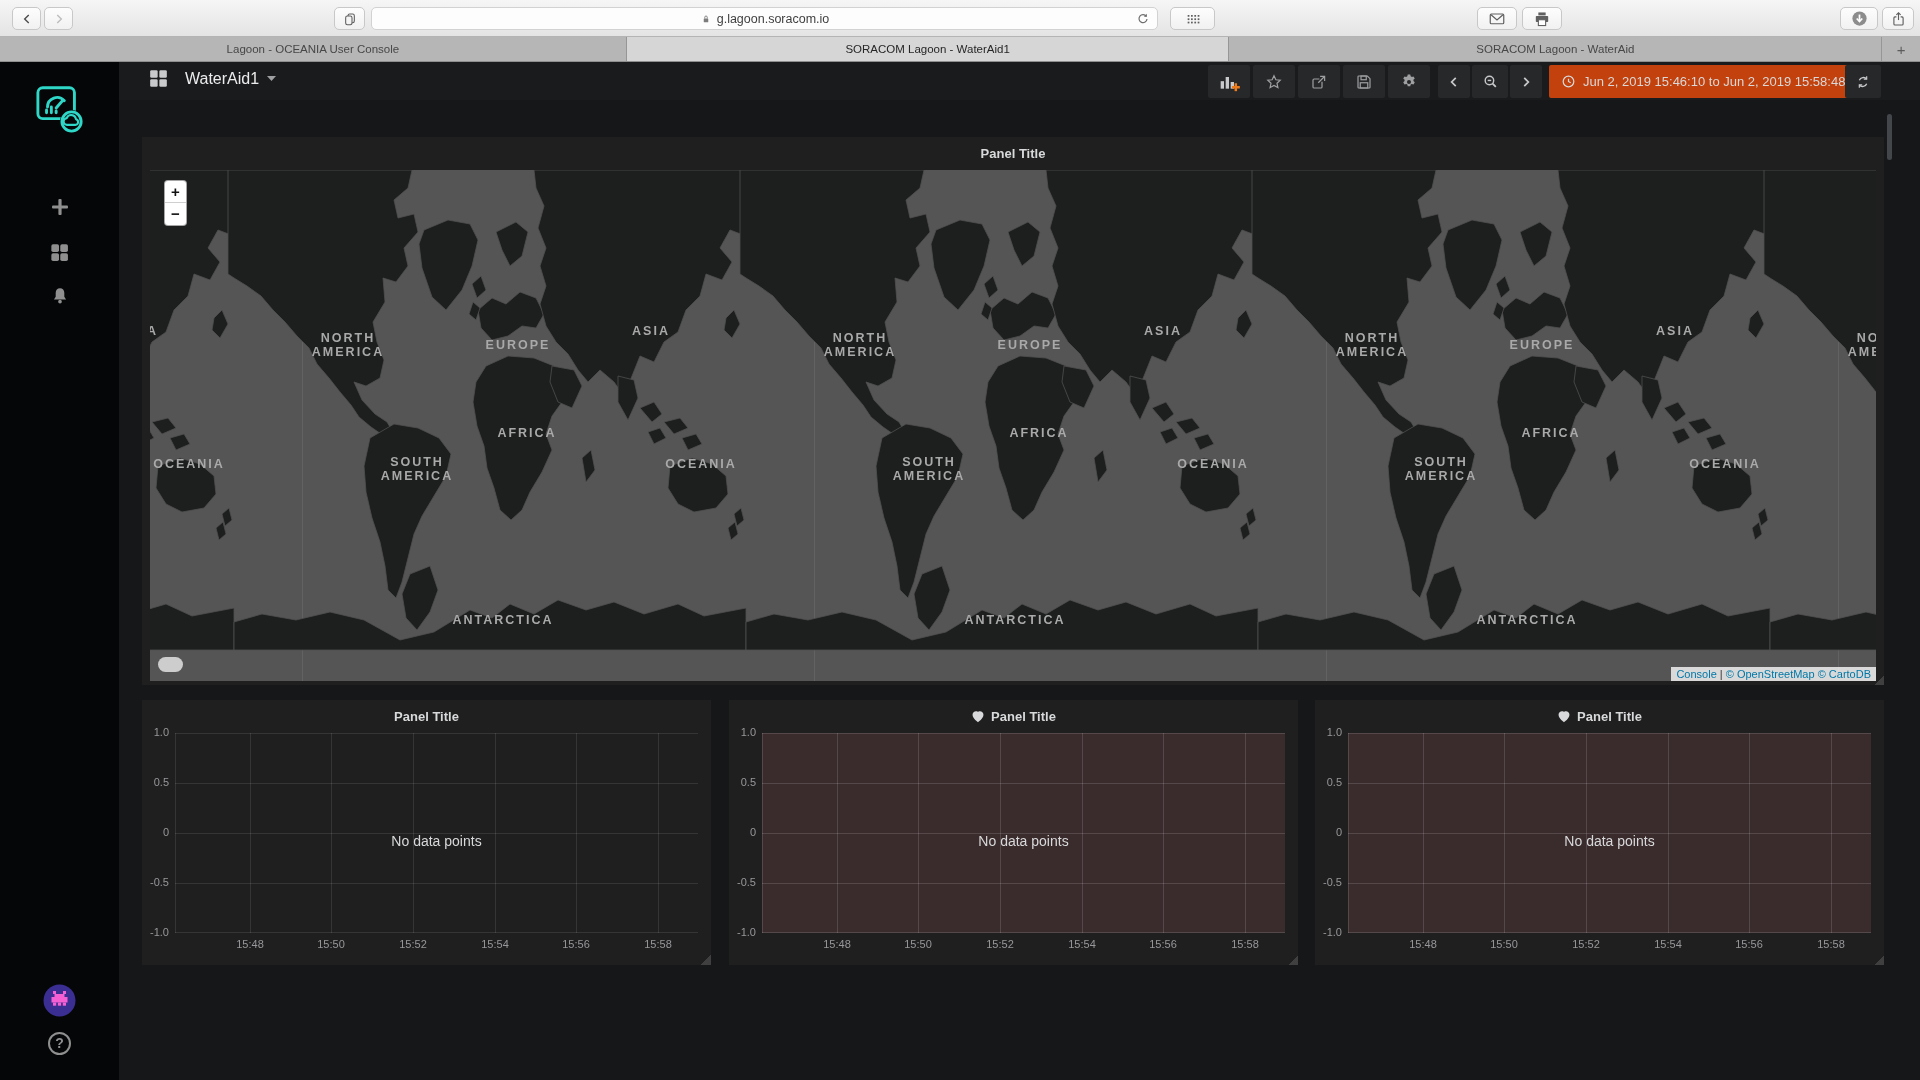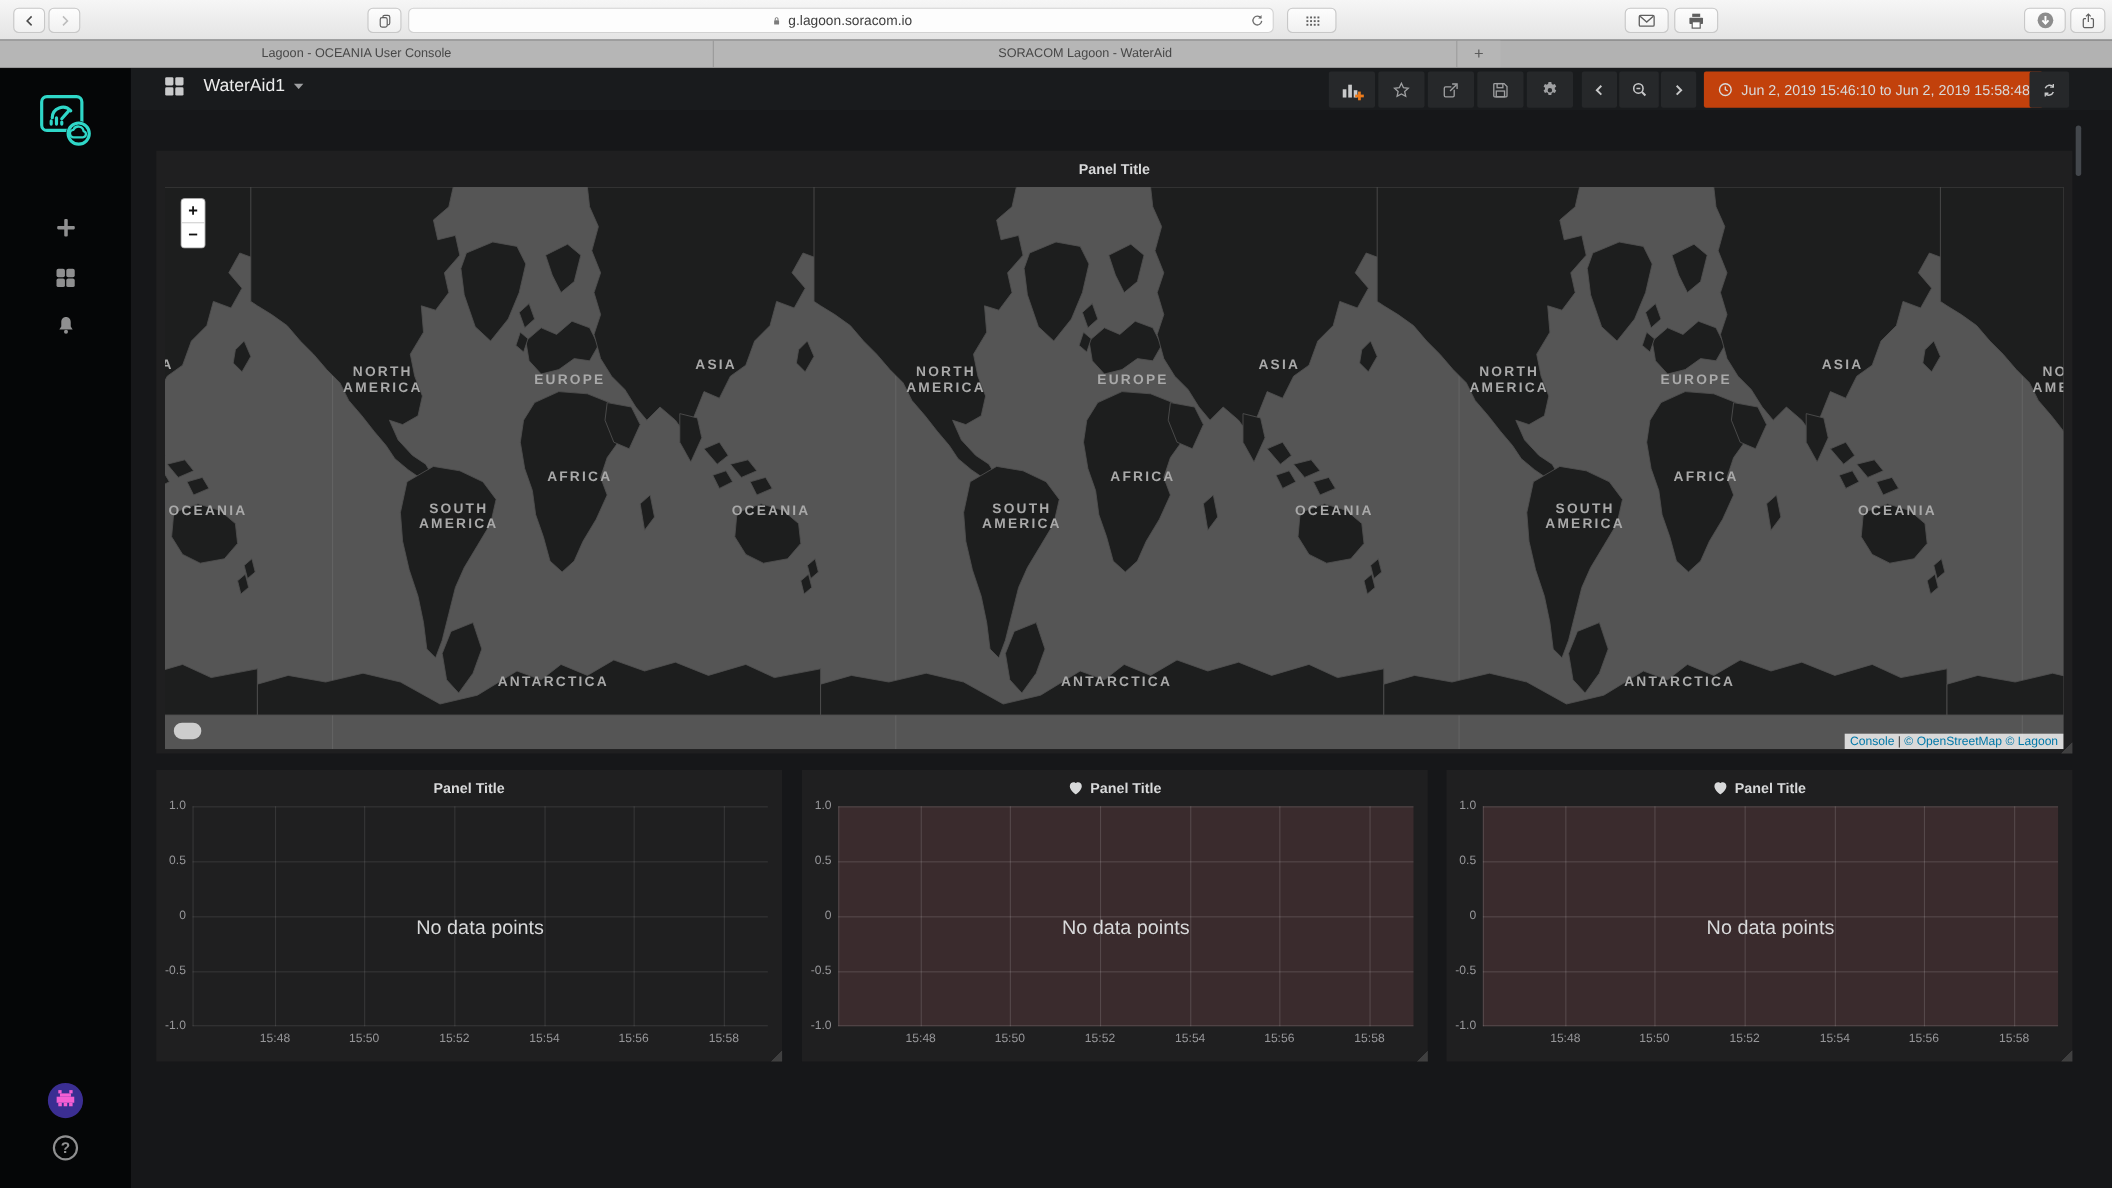--- a/index.html
+++ b/index.html
@@ -68,21 +68,21 @@
   
   .gpanel { top:638px; width:569px; height:265px; }
   .plot { position:absolute; left:33px; top:33px; width:523px; height:200px; }
   .plot.alert { background:#3a2b2d; }
   .gl { position:absolute; background:rgba(255,255,255,.10); }
   .alert .gl { background:rgba(255,255,255,.14); }
   .glh { left:0; width:523px; height:1px; }
   .glv { top:0; width:1px; height:200px; }
   .ylab { position:absolute; left:0; width:27px; text-align:right; font-size:11px; color:#97979a; }
   .xlab { position:absolute; top:238px; width:50px; text-align:center; font-size:11px; color:#97979a; }
-  .nodata { position:absolute; left:0; top:100px; width:523px; text-align:center; color:#d8d9da; font-size:18px; }
+  .nodata { position:absolute; left:0; top:100px; width:523px; text-align:center; color:#d8d9da; font-size:14px; }
 
   .help { width:23px; height:23px; border:2px solid #8f8f90; border-radius:50%; color:#8f8f90;
           font-size:14px; font-weight:bold; text-align:center; line-height:19px; }
 </style>
 </head>
 <body>
 
 <header id="chrome">
   <div class="cbtn" style="left:12px;width:29px;">
     <svg width="14" height="14" viewBox="0 0 24 24">
@@ -155,20 +155,23 @@
       <line x1="12" y1="3.5" x2="12" y2="13.5" stroke="#5f5f5f" stroke-width="1.6"></line>
       <polyline points="9,6.2 12,3.2 15,6.2" fill="none" stroke="#5f5f5f" stroke-width="1.6"></polyline>
     </svg>
   </div>
 </header>
 
 <nav id="tabbar">
   <div class="tab" style="width:649px;">
       <span>Lagoon - OCEANIA User Console</span>
     </div>
+  <div class="tab active" style="width:624px;">
+      <span>SORACOM Lagoon - WaterAid1</span>
+    </div>
   <div class="tab" style="width:676px;">
       <span>SORACOM Lagoon - WaterAid</span>
     </div>
   <div class="newtab">
       <span>+</span>
     </div>
 </nav>
 
 <main id="app">
 
@@ -377,21 +380,21 @@
       </svg>
       <div id="zoomctl">
         <div>+</div>
         <div>−</div>
       </div>
       <div id="mappill"></div>
       <div id="attrib">
         <a href="#">Console</a>
         <span>|</span>
         <a href="#">© OpenStreetMap</a>
-        <a href="#">© Lagoon</a>
+        <a href="#">© CartoDB</a>
       </div>
     </div>
     <div class="rsz"></div>
   </section>
 
   <section class="panel gpanel" style="left:142px;">
     <div class="ptitle">
         <span>Panel Title</span>
       </div>
     <div class="plot">

